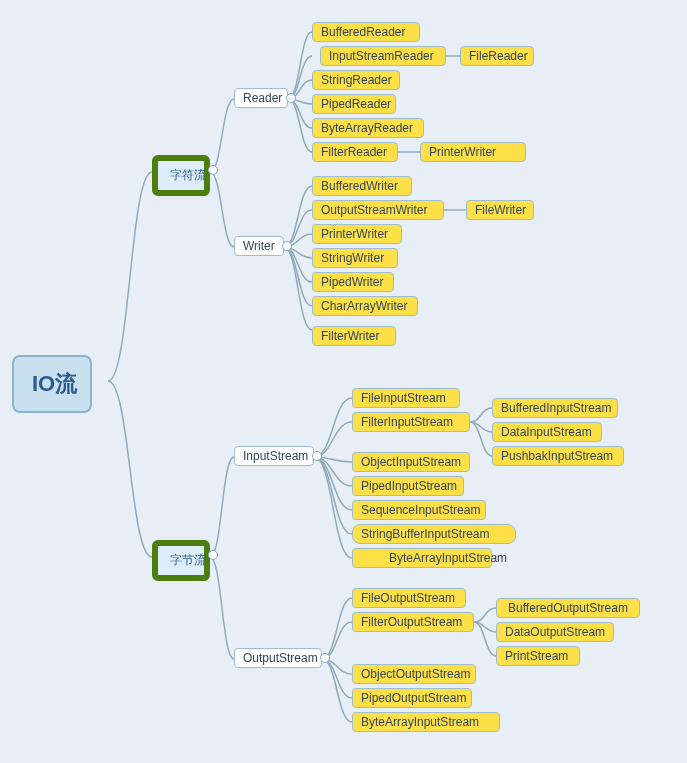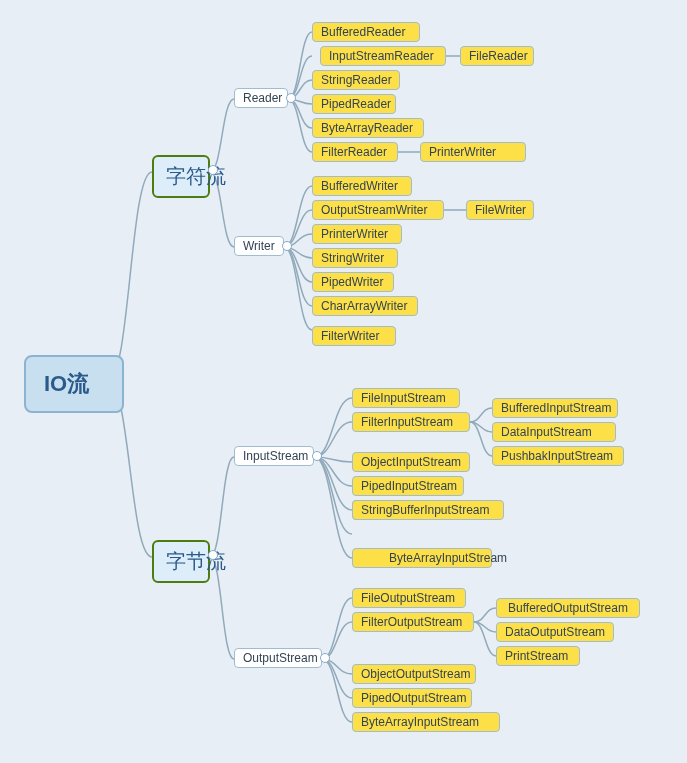--- a/index.html
+++ b/index.html
@@ -39,23 +39,23 @@
       background: #c8dff0;
       border: 2px solid #8ab4d0;
       border-radius: 8px;
       font-size: 22px;
       font-weight: bold;
       color: #2a5a8a;
       padding: 12px 18px;
     }
     .node-box.level1 {
       background: #ddeefa;
-      border: 2px solid #4d7c0f;
+      border: 6px solid #4d7c0f;
       border-radius: 6px;
-      font-size: 20px;
+      font-size: 12px;
       color: #2a5a8a;
       padding: 6px 12px;
     }
     .node-box.level2 {
       background: #fff;
       border: 1px solid #a0bcd0;
       border-radius: 4px;
       font-size: 12px;
       color: #334455;
       padding: 2px 8px;
@@ -124,21 +124,21 @@
       <path d="M322,659 C337,659 337,598 352,598" stroke="#90aabb" stroke-width="1.5" fill="none"></path>
       <path d="M322,659 C337,659 337,622 352,622" stroke="#90aabb" stroke-width="1.5" fill="none"></path>
       <path d="M474,622 C485,622 485,608 496,608" stroke="#90aabb" stroke-width="1.5" fill="none"></path>
       <path d="M474,622 C485,622 485,632 496,632" stroke="#90aabb" stroke-width="1.5" fill="none"></path>
       <path d="M474,622 C485,622 485,656 496,656" stroke="#90aabb" stroke-width="1.5" fill="none"></path>
       <path d="M322,659 C337,659 337,674 352,674" stroke="#90aabb" stroke-width="1.5" fill="none"></path>
       <path d="M322,659 C337,659 337,698 352,698" stroke="#90aabb" stroke-width="1.5" fill="none"></path>
       <path d="M322,659 C337,659 337,722 352,722" stroke="#90aabb" stroke-width="1.5" fill="none"></path>
     </svg>
   <div id="nodes-container">
-      <div class="node-box root" style="left: 24px; top: 355px; width: 100px;">IO流</div>
+      <div class="node-box root" style="left: 12px; top: 355px; width: 80px;">IO流</div>
       <div class="node-box level1" style="left: 152px; top: 155px; width: 58px;">字符流</div>
       <div class="collapse-dot" style="left: 208px; top: 165px;"></div>
       <div class="node-box level2" style="left: 234px; top: 88px; width: 54px;">Reader</div>
       <div class="collapse-dot" style="left: 286px; top: 93px;"></div>
       <div class="node-box level3" style="left: 312px; top: 22px; width: 108px;">BufferedReader</div>
       <div class="node-box level3" style="left: 312px; top: 46px; width: 126px; margin-left: 8px;">InputStreamReader</div>
       <div class="node-box level3" style="left: 460px; top: 46px; width: 74px;">FileReader</div>
       <div class="node-box level3" style="left: 312px; top: 70px; width: 88px;">StringReader</div>
       <div class="node-box level3" style="left: 312px; top: 94px; width: 84px;">PipedReader</div>
       <div class="node-box level3" style="left: 312px; top: 118px; width: 112px;">ByteArrayReader</div>
@@ -154,26 +154,26 @@
       <div class="node-box level3" style="left: 312px; top: 272px; width: 82px;">PipedWriter</div>
       <div class="node-box level3" style="left: 312px; top: 296px; width: 106px;">CharArrayWriter</div>
       <div class="node-box level3" style="left: 312px; top: 320px; width: 84px; margin-top: 6px;">FilterWriter</div>
       <div class="node-box level1" style="left: 152px; top: 540px; width: 58px;">字节流</div>
       <div class="collapse-dot" style="left: 208px; top: 550px;"></div>
       <div class="node-box level2" style="left: 234px; top: 446px; width: 80px;">InputStream</div>
       <div class="collapse-dot" style="left: 312px; top: 451px;"></div>
       <div class="node-box level3" style="left: 352px; top: 388px; width: 108px;">FileInputStream</div>
       <div class="node-box level3" style="left: 352px; top: 412px; width: 118px;">FilterInputStream</div>
       <div class="node-box level3" style="left: 492px; top: 398px; width: 126px;">BufferedInputStream</div>
-      <div class="node-box level3" style="left: 492px; top: 422px; width: 124px;">DataInputStream</div>
+      <div class="node-box level3" style="left: 492px; top: 422px; width: 110px;">DataInputStream</div>
       <div class="node-box level3" style="left: 492px; top: 446px; width: 132px;">PushbakInputStream</div>
       <div class="node-box level3" style="left: 352px; top: 452px; width: 118px;">ObjectInputStream</div>
       <div class="node-box level3" style="left: 352px; top: 476px; width: 112px;">PipedInputStream</div>
       <div class="node-box level3" style="left: 352px; top: 500px; width: 134px;">SequenceInputStream</div>
-      <div class="node-box level3" style="left: 352px; top: 500px; width: 152px;">StringBufferInputStream</div>
+      <div class="node-box level3" style="left: 352px; top: 524px; width: 164px; border-radius: 8px;">StringBufferInputStream</div>
       <div class="node-box level3" style="left: 352px; top: 548px; width: 140px; padding-left: 36px;">ByteArrayInputStream</div>
       <div class="node-box level2" style="left: 234px; top: 648px; width: 88px;">OutputStream</div>
       <div class="collapse-dot" style="left: 320px; top: 653px;"></div>
       <div class="node-box level3" style="left: 352px; top: 588px; width: 114px;">FileOutputStream</div>
       <div class="node-box level3" style="left: 352px; top: 612px; width: 122px;">FilterOutputStream</div>
       <div class="node-box level3" style="left: 496px; top: 598px; width: 144px; text-align: center;">BufferedOutputStream</div>
       <div class="node-box level3" style="left: 496px; top: 622px; width: 118px;">DataOutputStream</div>
       <div class="node-box level3" style="left: 496px; top: 646px; width: 84px;">PrintStream</div>
       <div class="node-box level3" style="left: 352px; top: 664px; width: 124px;">ObjectOutputStream</div>
       <div class="node-box level3" style="left: 352px; top: 688px; width: 120px;">PipedOutputStream</div>

